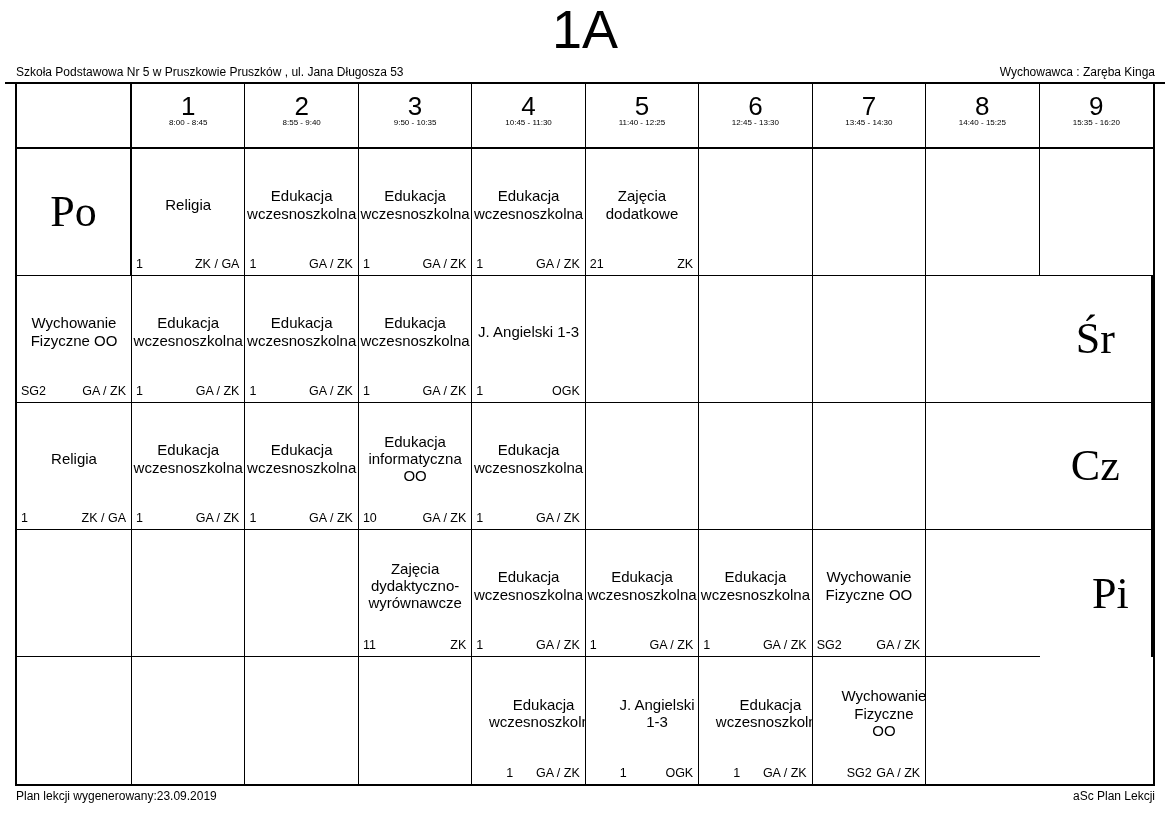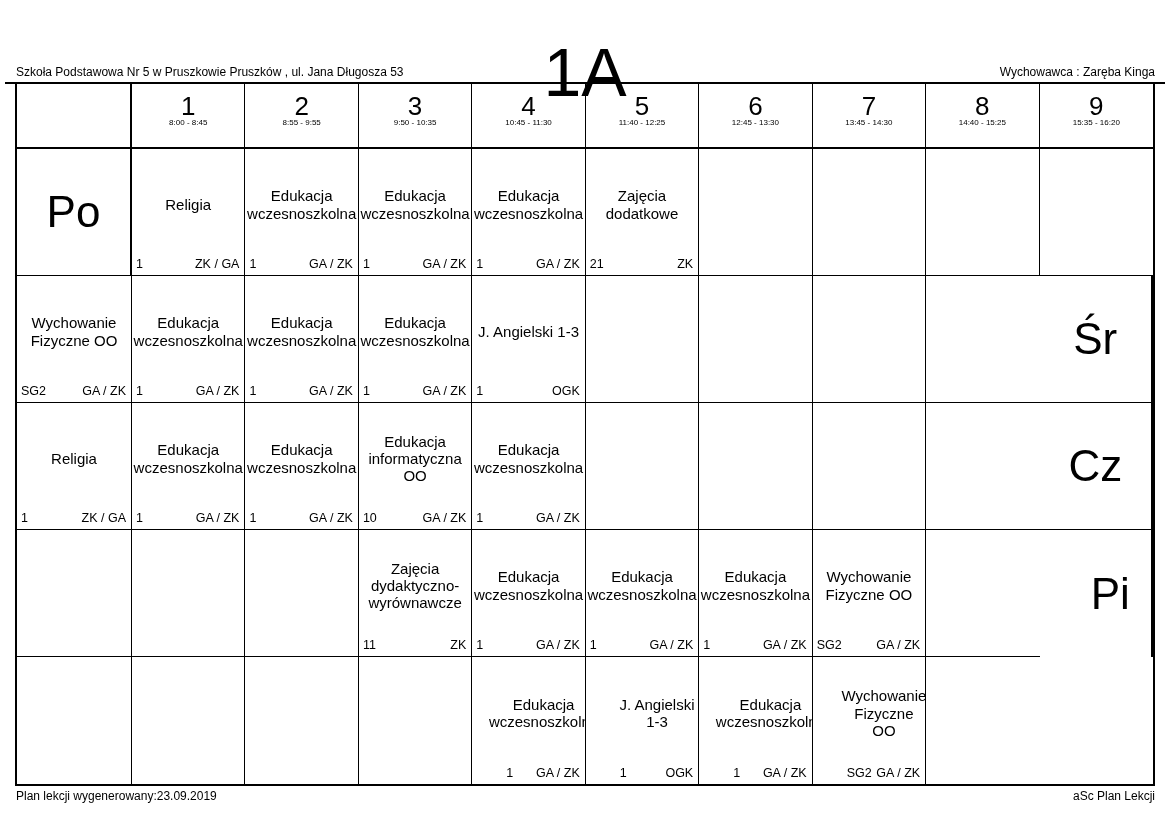--- a/index.html
+++ b/index.html
@@ -7,23 +7,22 @@
     width: 1170px; height: 827px;
     background: #ffffff;
     color: #000000;
     font-family: "Liberation Sans", sans-serif;
     position: relative;
     overflow: hidden;
   }
   .title {
     position: absolute; top: 2px; left: 0; width: 100%;
     text-align: center;
-    font-size: 68px; line-height: 1.0;
+    font-size: 54px; line-height: 1.0;
     font-weight: normal;
-    margin-top: 36px;
   }
   .subhead {
     position: absolute; top: 64px; left: 16px; right: 15px;
     display: flex; justify-content: space-between; align-items: flex-end;
     font-size: 12px; line-height: 16px;
   }
   .toprule {
     position: absolute; top: 82px; left: 5px; width: 1160px;
     border-top: 2px solid #000;
   }
@@ -38,21 +37,21 @@
     grid-template-rows: 65px repeat(5, 1fr);
   }
   .cell {
     box-sizing: border-box;
     border-right: 1px solid #000;
     border-bottom: 1px solid #000;
     overflow: hidden;
     display: flex;
     flex-direction: column;
   }
-  .cell.colfirst { border-right-width: 2px; }
+  .cell.colfirst { border-right-width: 2px; font-family: Liberation Serif, serif; }
   .cell.rowhead  { border-bottom-width: 2px; }
   .cell.lastcol  { border-right: none; }
   .cell.lastrow  { border-bottom: none; padding-left: 30px; }
 
   .phead { align-items: center; padding-top: 9px; }
   .pnum  { font-size: 26px; line-height: 1; }
   .ptime { font-size: 8px; line-height: 1; }
 
   .daycell { align-items: center; justify-content: center; }
   .daylabel { font-size: 44px; line-height: 1; }
@@ -89,21 +88,21 @@
 <div class="toprule"></div>
 
 <div class="timetable">
     <div class="cell colfirst rowhead"></div>
     <div class="cell phead rowhead">
       <div class="pnum">1</div>
       <div class="ptime">8:00 - 8:45</div>
     </div>
     <div class="cell phead rowhead">
       <div class="pnum">2</div>
-      <div class="ptime">8:55 - 9:55</div>
+      <div class="ptime">8:55 - 9:40</div>
     </div>
     <div class="cell phead rowhead">
       <div class="pnum">3</div>
       <div class="ptime">9:50 - 10:35</div>
     </div>
     <div class="cell phead rowhead">
       <div class="pnum">4</div>
       <div class="ptime">10:45 - 11:30</div>
     </div>
     <div class="cell phead rowhead">

